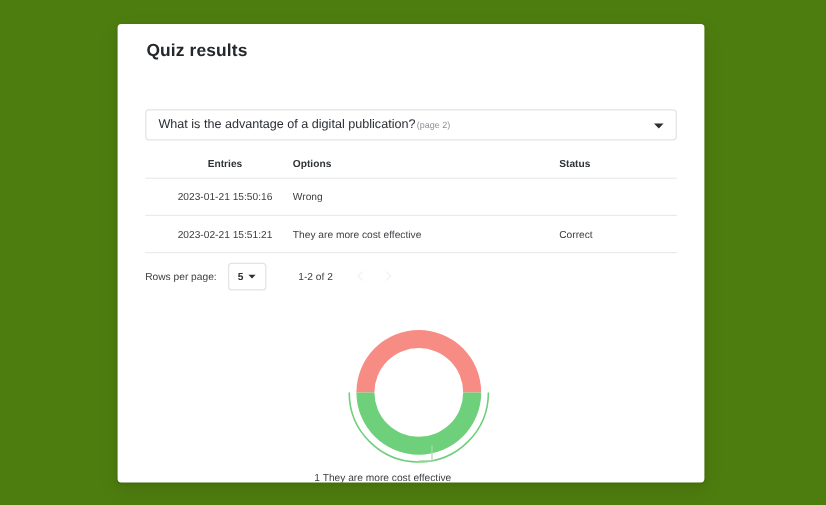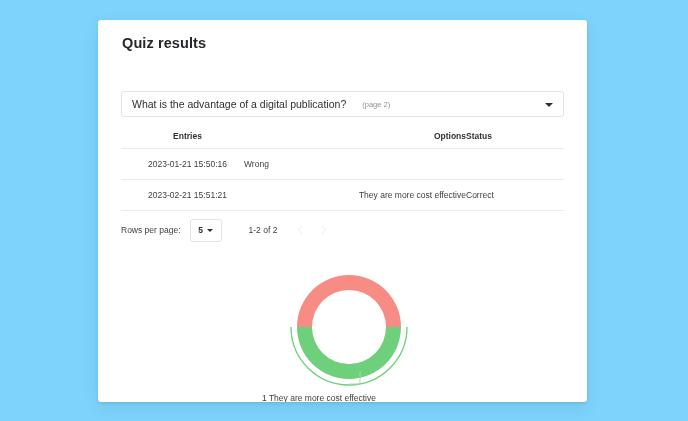--- a/index.html
+++ b/index.html
@@ -4,21 +4,21 @@
 <style>
   * { box-sizing: border-box; margin: 0; padding: 0; }
   html, body {
     width: 688px; height: 421px;
     background: #ffffff;
     font-family: "Liberation Sans", sans-serif;
     -webkit-font-smoothing: antialiased;
     overflow: hidden;
   }
 
-  .stage { position: relative; width: 688px; height: 421px; background: #7dd3fc; }
+  .stage { position: relative; width: 688px; height: 421px; background: #4d7c0f; }
 
   .card {
     position: absolute;
     left: 98px; top: 20px;
     width: 489px; height: 382px;
     background: #ffffff;
     border-radius: 3px;
     box-shadow: 0 1px 3px rgba(0,0,0,0.10), 0 6px 18px rgba(0,0,0,0.07);
     overflow: hidden;
   }
@@ -44,42 +44,42 @@
     border: 1px solid #e3e3e3; border-radius: 3px;
     background: #ffffff;
     display: flex; align-items: center;
     padding: 0 10px;
     cursor: pointer;
   }
   .quiz-select-label {
     font-size: 10.5px; color: #2b2f33; white-space: nowrap;
   }
   .quiz-select-page {
-    font-size: 7.5px; color: #8d9196; margin-left: 16px;
+    font-size: 7.5px; color: #8d9196; margin-left: 1px;
   }
   .chev-down {
     position: absolute; right: 10px; top: 50%;
     width: 0; height: 0; margin-top: -1.5px;
     border-left: 4px solid transparent;
     border-right: 4px solid transparent;
     border-top: 4.5px solid #2b2f33;
   }
 
   
   .table { position: absolute; left: 23px; top: 103px; width: 443px; }
   .row {
     display: flex; align-items: center;
     height: 31px;
     border-bottom: 1px solid #e9eaeb;
     padding: 0 10px;
   }
   .row.head { height: 26px; }
   .row.last { border-bottom: 1px solid #e9eaeb; }
   .c-entries { width: 113px; flex: none; text-align: center; }
-  .c-options { width: 222px; flex: none; text-align: right; }
+  .c-options { width: 222px; flex: none; }
   .c-status  { flex: 1; }
   .th { font-size: 8.5px; font-weight: 700; color: #2f3336; }
   .td { font-size: 8.5px; color: #3a3e42; }
 
   
   .pagination {
     position: absolute; left: 23px; top: 196px; width: 443px; height: 28px;
     display: flex; align-items: center; justify-content: flex-start;
   }
   .rpp-label { font-size: 8.5px; color: #3a3e42; margin-right: 9px; }

